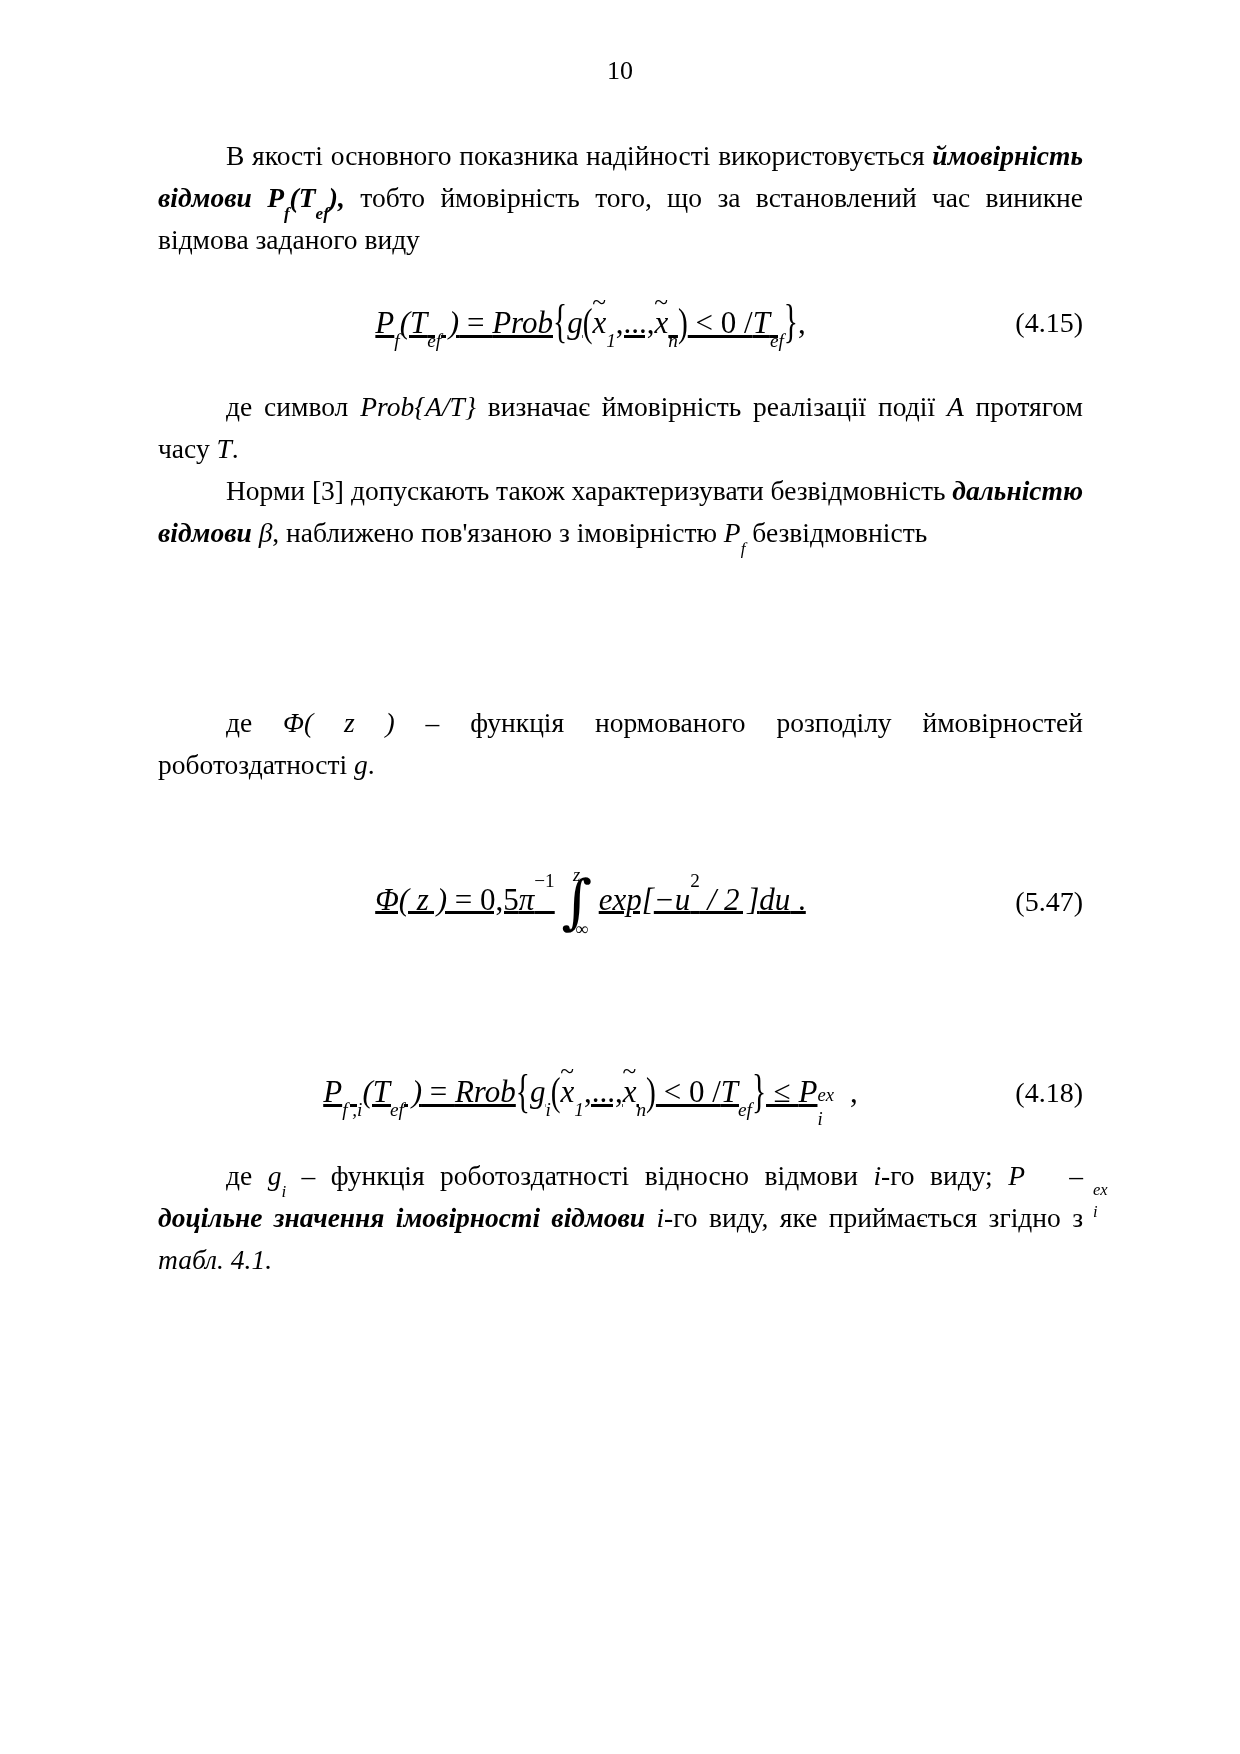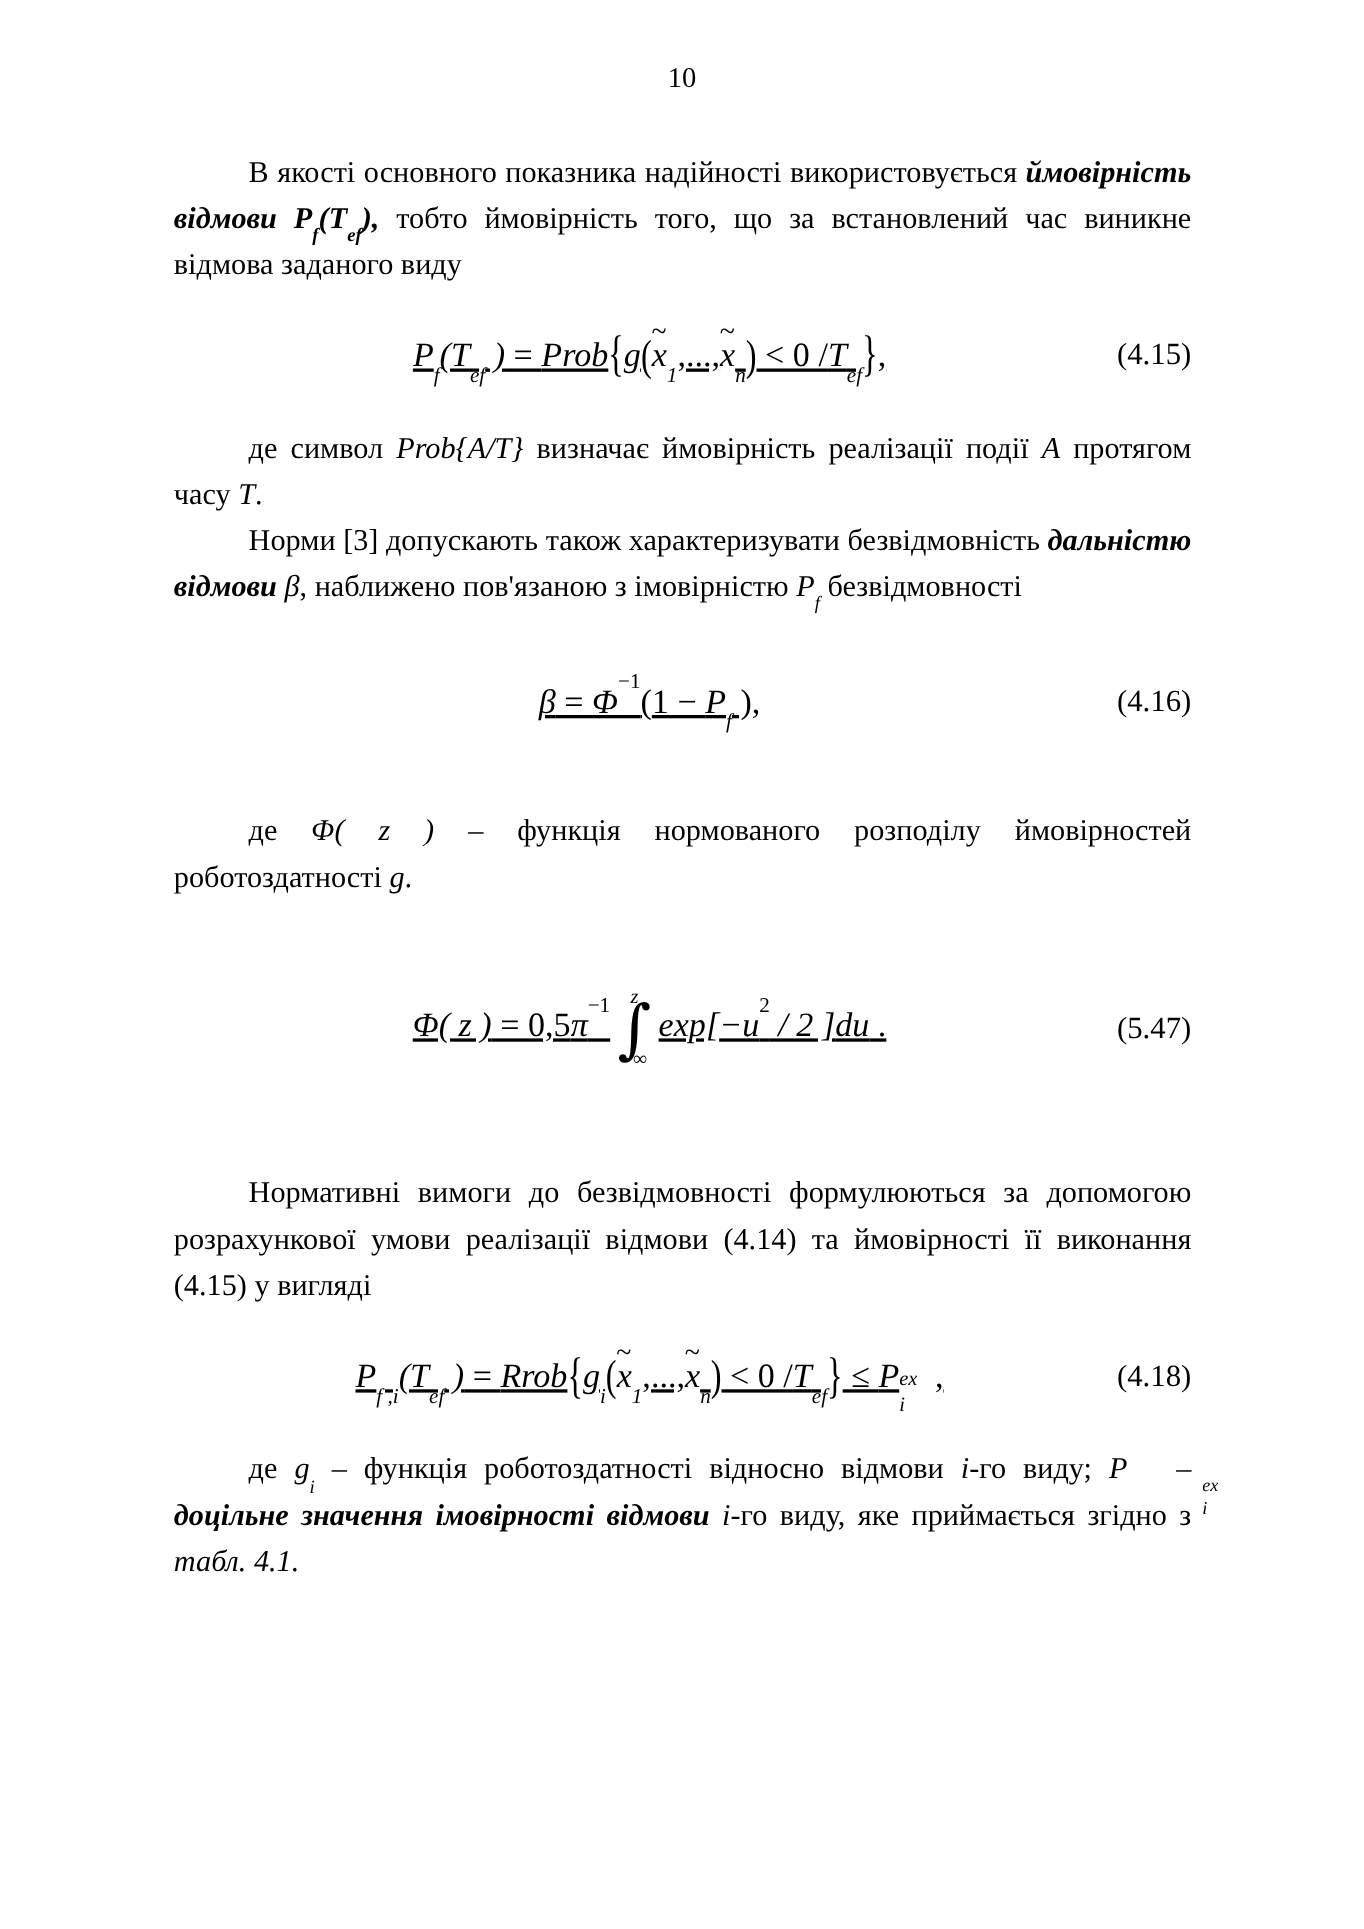--- a/index.html
+++ b/index.html
@@ -180,48 +180,43 @@
 
     <div class="formula-row">
       <span class="formula-body"><span>P</span><sub>f</sub><span>(T</span><sub>ef</sub><span> )</span><span class="upright"> = </span><span>Prob</span><span class="brace">{</span><span>g</span><span class="paren-big">(</span><span class="tilde-var">x</span><sub>1</sub><span class="upright">,...,</span><span class="tilde-var">x</span><sub>n</sub><span class="paren-big">)</span><span class="upright"> &lt; 0 /</span><span>T</span><sub>ef</sub><span class="brace">}</span><span class="upright">,</span></span>
       <span class="formula-num">(4.15)</span>
     </div>
 
     <div class="spacer-lg"></div>
 
     <p class="body indent"><span>де символ </span><span class="it">Prob</span><span class="it">{A/T}</span><span> визначає ймовірність реалізації події </span><span class="it">A</span><span> протягом часу </span><span class="it">T</span><span>.</span></p>
 
-    <p class="body indent"><span>Норми [3] допускають також характеризувати безвідмовність </span><span class="bi">дальністю відмови</span> <span class="it">β</span><span>, наближено пов'язаною з імовірністю </span><span class="it">P</span><sub class="it">f</sub><span> безвідмовності</span></p>
+    <p class="body indent"><span>Норми [3] допускають також характеризувати безвідмовність </span><span class="bi">дальністю відмови</span> <span class="it">β</span><span>, наближено пов'язаною з імовірністю </span><span class="it">P</span><sub class="it">f</sub><span> безвідмовність</span></p>
 
     <div class="spacer-lg"></div>
     <div class="spacer-sm"></div>
 
-    <div class="formula-row">
-      <span class="formula-body"><span>β</span><span class="upright"> = </span><span>Φ</span><sup class="upright">−1</sup><span class="upright">(</span><span class="upright">1 − </span><span>P</span><sub>f</sub><span class="upright"> ),</span></span>
-      <span class="formula-num">(4.16)</span>
-    </div>
 
     <div class="spacer-lg"></div>
     <div class="spacer-md"></div>
 
     <p class="body indent"><span>де  </span><span class="it">Φ( z )</span><span>  –  функція нормованого розподілу ймовірностей роботоздатності </span><span class="it">g</span><span>.</span></p>
 
 
     <div class="spacer-lg"></div>
     <div class="spacer-md"></div>
 
     <div class="formula-row">
       <span class="formula-body"><span>Φ( z )</span><span class="upright"> = </span><span class="upright">0,5</span><span>π</span><sup class="upright">−1</sup><span class="integral-stack"><span class="int-upper">z</span><span class="int-sign">∫</span><span class="int-lower">−∞</span></span><span>exp[</span><span>−u</span><sup class="upright">2</sup><span> / 2 ]</span><span>du</span><span class="upright"> .</span></span>
       <span class="formula-num">(5.47)</span>
     </div>
 
     <div class="spacer-lg"></div>
     <div class="spacer-lg"></div>
 
-    <p class="body indent"><span>Нормативні вимоги до безвідмовності формулюються за допомогою розрахункової умови реалізації відмови (4.14) та ймовірності її виконання (4.15) у вигляді</span></p>
 
     <div class="spacer-lg"></div>
 
     <div class="formula-row">
       <span class="formula-body"><span>P</span><sub>f ,i</sub><span>(T</span><sub>ef</sub><span> )</span><span class="upright"> = </span><span>Rrob</span><span class="brace">{</span><span>g</span><sub>i</sub><span class="paren-big">(</span><span class="tilde-var">x</span><sub>1</sub><span class="upright">,...,</span><span class="tilde-var">x</span><sub>n</sub><span class="paren-big"> )</span><span class="upright"> &lt; 0 /</span><span>T</span><sub>ef</sub><span class="brace">}</span><span class="upright"> ≤ </span><span>P</span><span class="supsub"><span class="s-up">ex</span><span class="s-dn">i</span></span><span class="upright">,</span></span>
       <span class="formula-num">(4.18)</span>
     </div>
 
     <div class="spacer-lg"></div>
 

